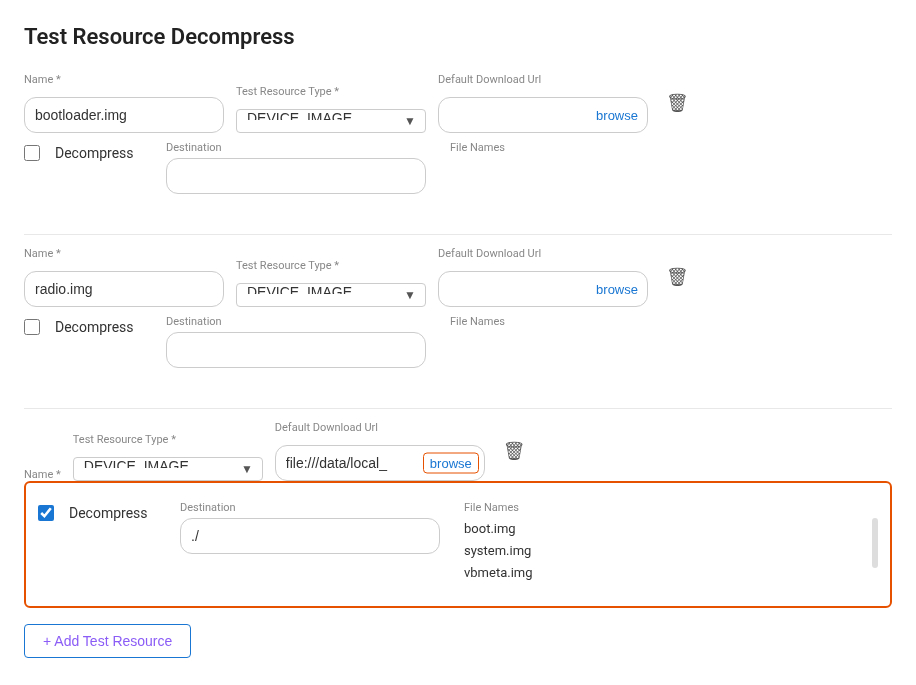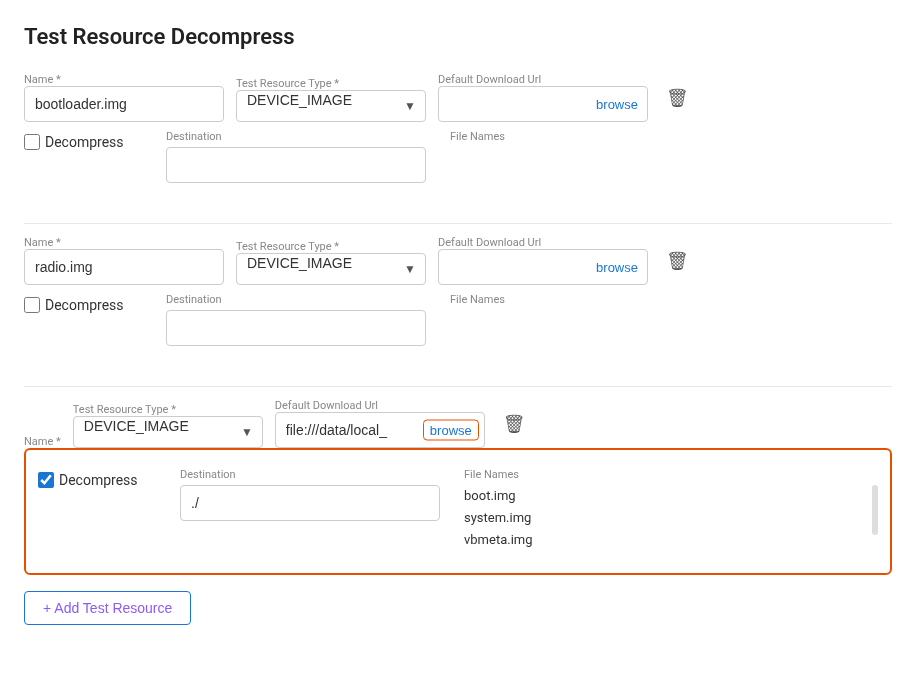--- a/index.html
+++ b/index.html
@@ -18,45 +18,45 @@
     }
     .resource-row {
       display: flex;
       align-items: flex-end;
       gap: 12px;
       margin-bottom: 0;
     }
     .field-group {
       display: flex;
       flex-direction: column;
-      gap: 0;
+      gap: 11px;
     }
     .field-label {
       font-size: 11px;
       color: #888;
       font-weight: 400;
     }
     input[type="text"] {
       border: 1px solid #ccc;
-      border-radius: 4px;
+      border-radius: 12px;
       padding: 8px 10px;
       font-size: 14px;
       color: #333;
       outline: none;
       background: #fff;
       height: 36px;
     }
     .name-field { width: 200px; }
     .select-wrapper {
       position: relative;
       width: 190px;
     }
     .select-wrapper select {
       width: 100%;
-      height: 32px;
+      height: 24px;
       border: 1px solid #ccc;
       border-radius: 4px;
       padding: 0 30px 12px 10px;
       font-size: 14px;
       color: #333;
       appearance: none;
       background: #fff;
       outline: none;
       cursor: pointer;
     }
@@ -109,21 +109,21 @@
     .sub-row {
       display: flex;
       align-items: flex-start;
       gap: 12px;
       padding: 8px 0 12px 0;
       margin-left: 0;
     }
     .decompress-wrap {
       display: flex;
       align-items: center;
-      gap: 5px;
+      gap: 15px;
       min-width: 130px;
       padding-top: 4px;
     }
     .decompress-wrap input[type="checkbox"] {
       width: 16px;
       height: 16px;
       cursor: pointer;
       accent-color: #1976d2;
     }
     .decompress-label {

